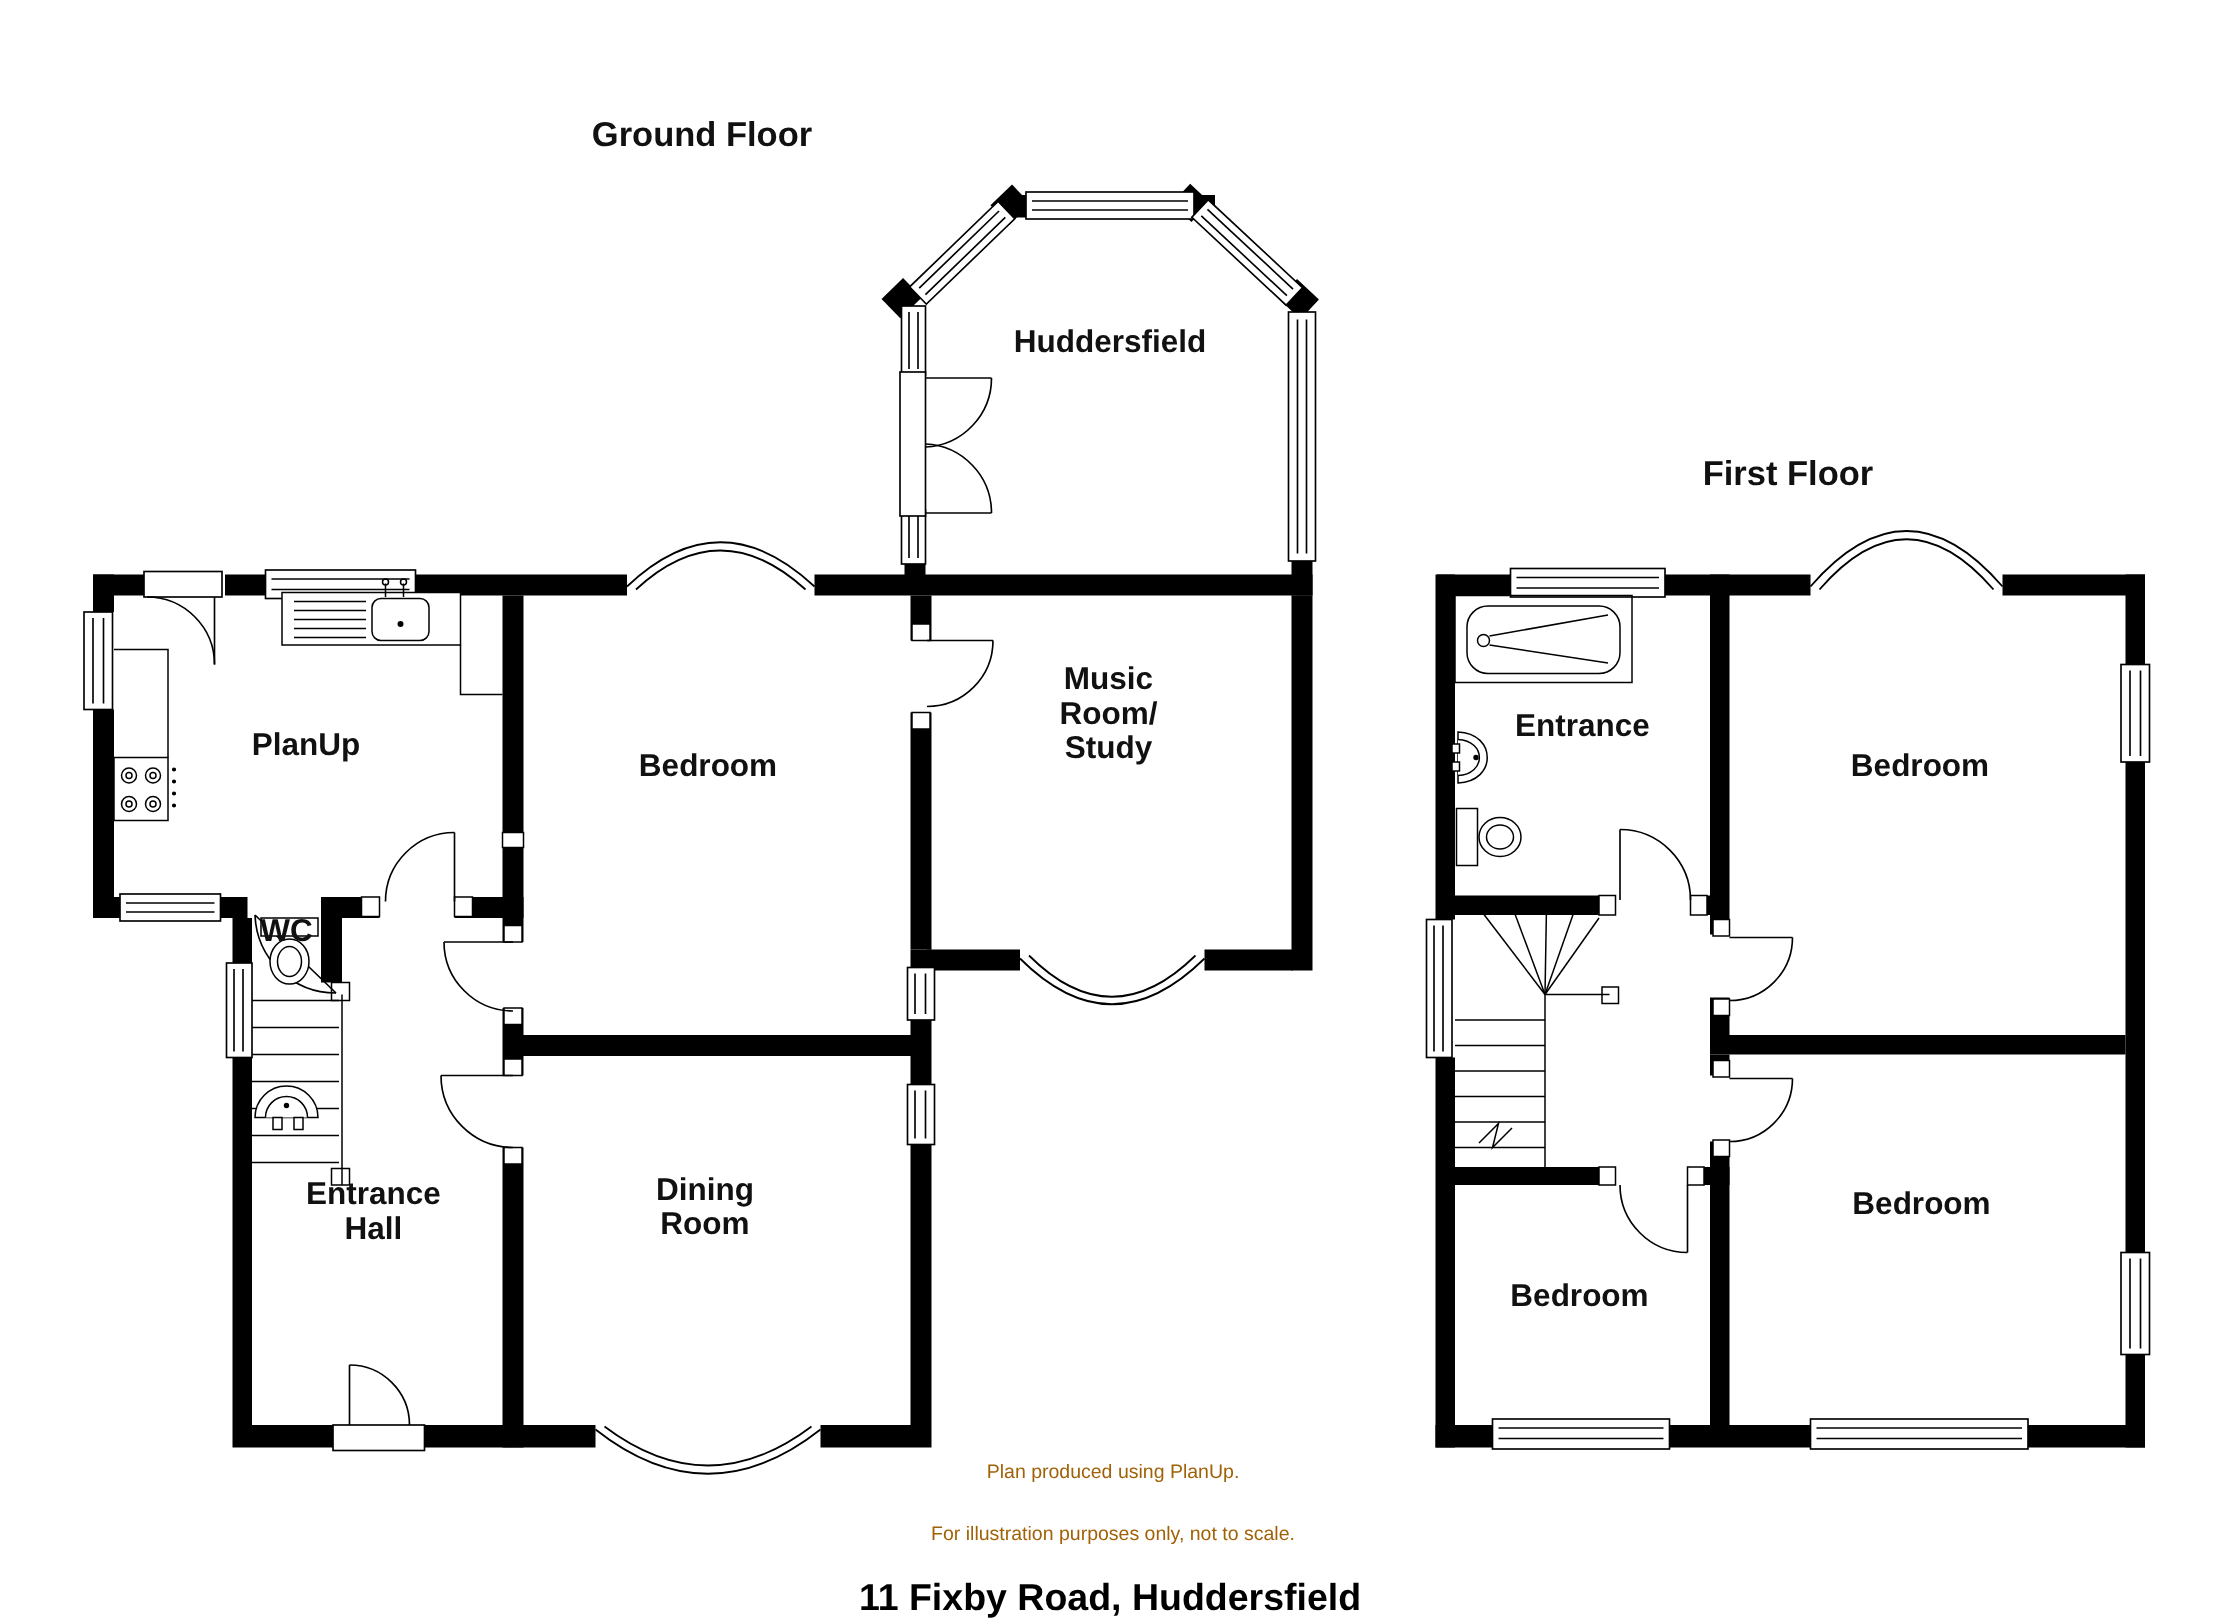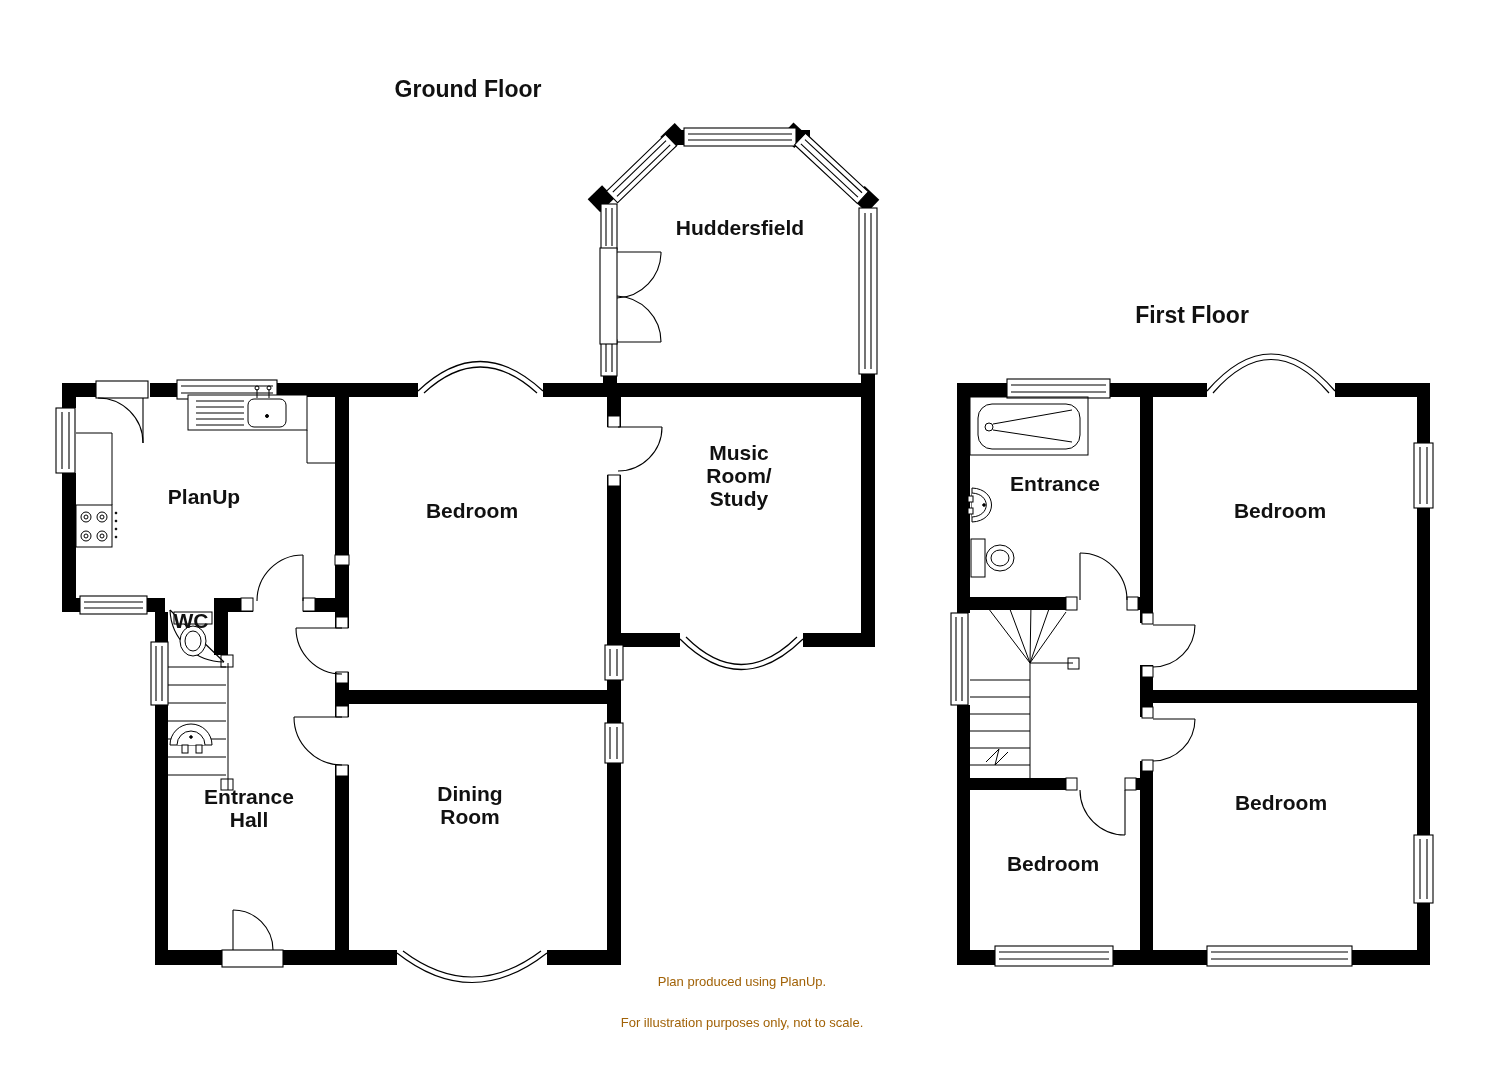--- a/index.html
+++ b/index.html
@@ -406,13 +406,14 @@
   <div class="lbl" style="left:470px;top:805px">Dining
 Room</div>
 
   <div class="lbl" style="left:1055px;top:484px">Entrance</div>
   <div class="lbl" style="left:1280px;top:511px">Bedroom</div>
   <div class="lbl" style="left:1281px;top:803px">Bedroom</div>
   <div class="lbl" style="left:1053px;top:864px">Bedroom</div>
 
   <div class="foot" style="left:742px;top:1022px">For illustration purposes only, not to scale.</div>
   <div class="foot" style="left:742px;top:981px">Plan produced using PlanUp.</div>
+  <div class="addr" style="left:740px;top:1066px">11 Fixby Road, Huddersfield</div>
 </div>
 
 </body></html>

